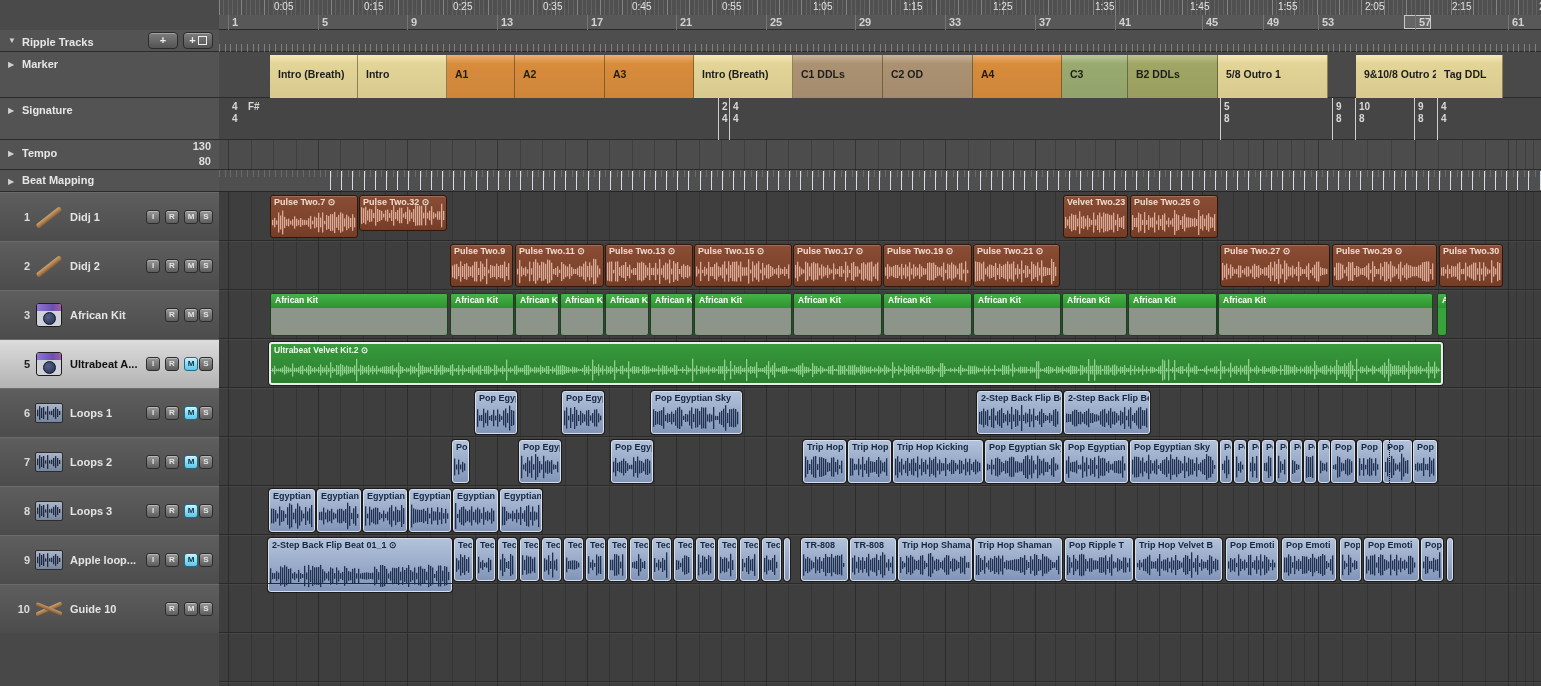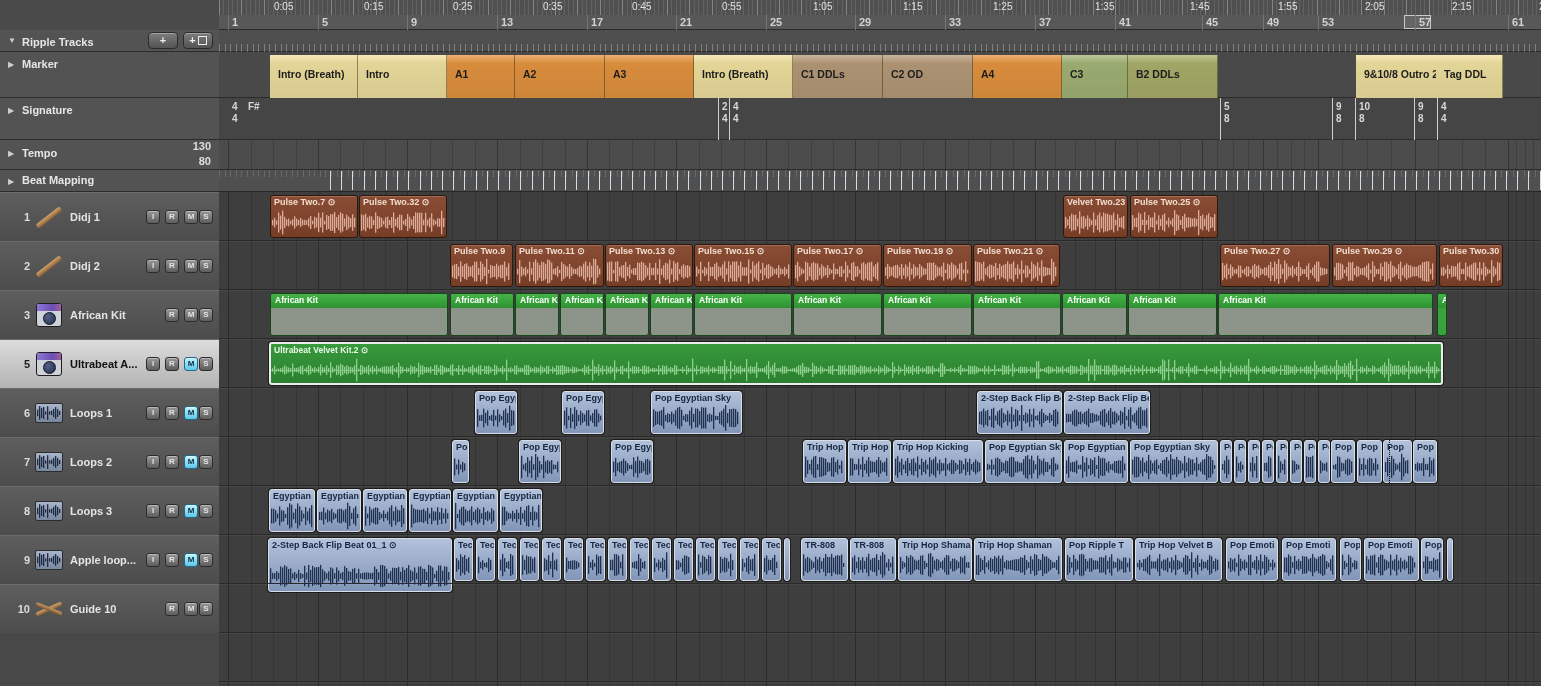--- a/index.html
+++ b/index.html
@@ -236,20 +236,21 @@
       <div class="mk" style="left: 358px; width: 89px; background: linear-gradient(rgba(255, 255, 255, 0.25), rgba(0, 0, 0, 0.06) 20%, rgba(0, 0, 0, 0.1)) rgb(241, 225, 160);">Intro</div>
       <div class="mk" style="left: 447px; width: 68px; background: linear-gradient(rgba(255, 255, 255, 0.25), rgba(0, 0, 0, 0.06) 20%, rgba(0, 0, 0, 0.1)) rgb(229, 149, 64);">A1</div>
       <div class="mk" style="left: 515px; width: 90px; background: linear-gradient(rgba(255, 255, 255, 0.25), rgba(0, 0, 0, 0.06) 20%, rgba(0, 0, 0, 0.1)) rgb(229, 149, 64);">A2</div>
       <div class="mk" style="left: 605px; width: 89px; background: linear-gradient(rgba(255, 255, 255, 0.25), rgba(0, 0, 0, 0.06) 20%, rgba(0, 0, 0, 0.1)) rgb(229, 149, 64);">A3</div>
       <div class="mk" style="left: 694px; width: 99px; background: linear-gradient(rgba(255, 255, 255, 0.25), rgba(0, 0, 0, 0.06) 20%, rgba(0, 0, 0, 0.1)) rgb(241, 225, 160);">Intro (Breath)</div>
       <div class="mk" style="left: 793px; width: 90px; background: linear-gradient(rgba(255, 255, 255, 0.25), rgba(0, 0, 0, 0.06) 20%, rgba(0, 0, 0, 0.1)) rgb(182, 155, 121);">C1 DDLs</div>
       <div class="mk" style="left: 883px; width: 90px; background: linear-gradient(rgba(255, 255, 255, 0.25), rgba(0, 0, 0, 0.06) 20%, rgba(0, 0, 0, 0.1)) rgb(182, 155, 121);">C2 OD</div>
       <div class="mk" style="left: 973px; width: 89px; background: linear-gradient(rgba(255, 255, 255, 0.25), rgba(0, 0, 0, 0.06) 20%, rgba(0, 0, 0, 0.1)) rgb(229, 149, 64);">A4</div>
       <div class="mk" style="left: 1062px; width: 66px; background: linear-gradient(rgba(255, 255, 255, 0.25), rgba(0, 0, 0, 0.06) 20%, rgba(0, 0, 0, 0.1)) rgb(163, 181, 119);">C3</div>
       <div class="mk" style="left: 1128px; width: 90px; background: linear-gradient(rgba(255, 255, 255, 0.25), rgba(0, 0, 0, 0.06) 20%, rgba(0, 0, 0, 0.1)) rgb(170, 176, 107);">B2 DDLs</div>
+      <div class="mk" style="left: 1218px; width: 110px; background: linear-gradient(rgba(255, 255, 255, 0.25), rgba(0, 0, 0, 0.06) 20%, rgba(0, 0, 0, 0.1)) rgb(241, 225, 160);">5/8 Outro 1</div>
       <div class="mk" style="left: 1356px; width: 108px; background: linear-gradient(rgba(255, 255, 255, 0.25), rgba(0, 0, 0, 0.06) 20%, rgba(0, 0, 0, 0.1)) rgb(241, 225, 160);">9&amp;10/8 Outro 2</div>
       <div class="mk" style="left: 1436px; width: 67px; background: linear-gradient(rgba(255, 255, 255, 0.25), rgba(0, 0, 0, 0.06) 20%, rgba(0, 0, 0, 0.1)) rgb(241, 225, 160);">Tag DDL</div>
       <div class="signum" style="left: 232px; top: 101px; position: absolute;">4</div>
       <div class="signum" style="left: 232px; top: 113px; position: absolute;">4</div>
       <div class="signum" style="left: 248px; top: 101px; position: absolute;">F#</div>
       <div class="sigline" style="left: 718px;"></div>
       <div class="signum" style="left: 722px; top: 101px; position: absolute;">2</div>
       <div class="signum" style="left: 722px; top: 113px; position: absolute;">4</div>
       <div class="sigline" style="left: 729px;"></div>
       <div class="signum" style="left: 733px; top: 101px; position: absolute;">4</div>
@@ -425,21 +426,21 @@
           <rect x="69" y="3.3" width="1.3" height="20.4" fill="#dcab97"></rect>
           <rect x="71" y="4.6" width="1.3" height="17.9" fill="#dcab97"></rect>
           <rect x="73" y="9.4" width="1.3" height="8.2" fill="#dcab97"></rect>
           <rect x="75" y="5.7" width="1.3" height="15.5" fill="#dcab97"></rect>
           <rect x="77" y="7.5" width="1.3" height="12.0" fill="#dcab97"></rect>
           <rect x="79" y="9.0" width="1.3" height="9.1" fill="#dcab97"></rect>
           <rect x="81" y="5.2" width="1.3" height="16.6" fill="#dcab97"></rect>
           <rect x="83" y="8.7" width="1.3" height="9.6" fill="#dcab97"></rect>
         </svg>
       </div>
-      <div class="region r-rust" style="left: 359px; top: 195px; width: 88px; height: 43px;">
+      <div class="region r-rust" style="left: 359px; top: 195px; width: 88px; height: 36px;">
         <div class="rl">Pulse Two.32 ⊙</div>
         <svg width="86" height="27" class="wv">
           <rect x="1" y="5.2" width="1.3" height="16.7" fill="#dcab97"></rect>
           <rect x="3" y="6.2" width="1.3" height="14.6" fill="#dcab97"></rect>
           <rect x="5" y="4.7" width="1.3" height="17.6" fill="#dcab97"></rect>
           <rect x="7" y="8.5" width="1.3" height="10.0" fill="#dcab97"></rect>
           <rect x="9" y="6.8" width="1.3" height="13.3" fill="#dcab97"></rect>
           <rect x="11" y="7.4" width="1.3" height="12.1" fill="#dcab97"></rect>
           <rect x="13" y="10.9" width="1.3" height="5.2" fill="#dcab97"></rect>
           <rect x="15" y="3.3" width="1.3" height="20.4" fill="#dcab97"></rect>

